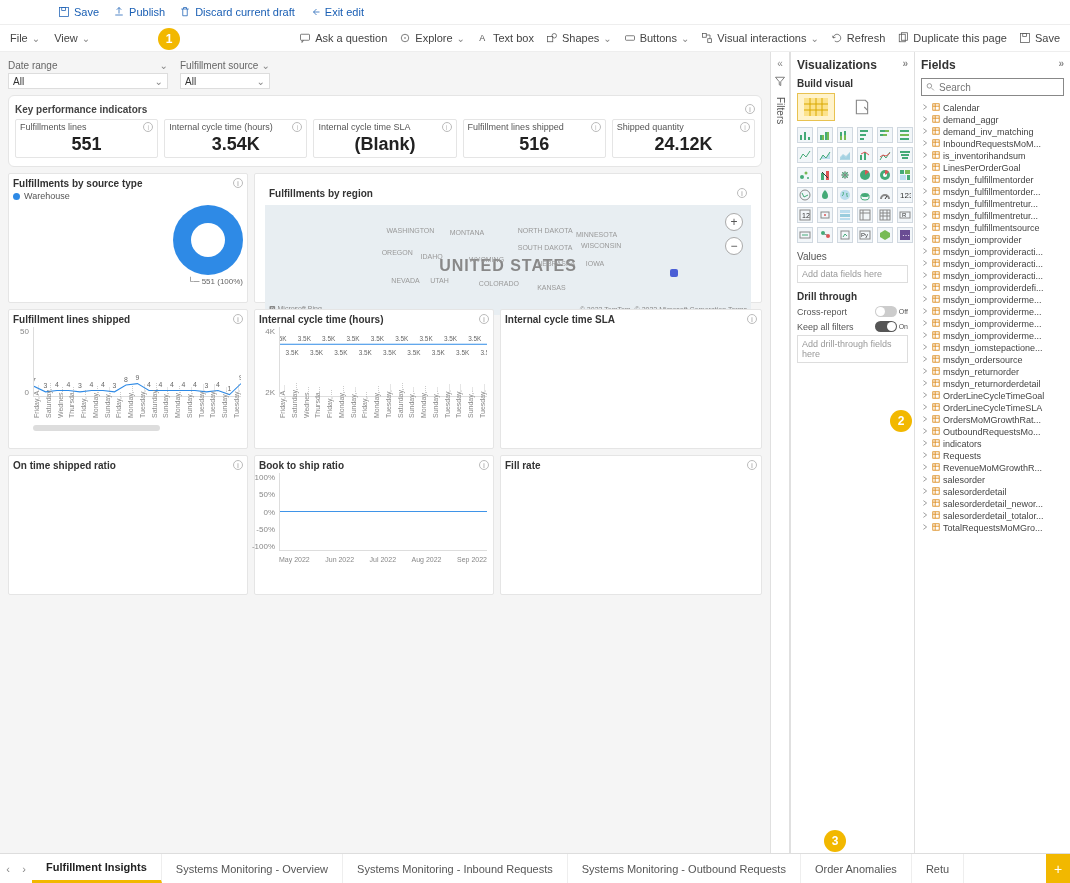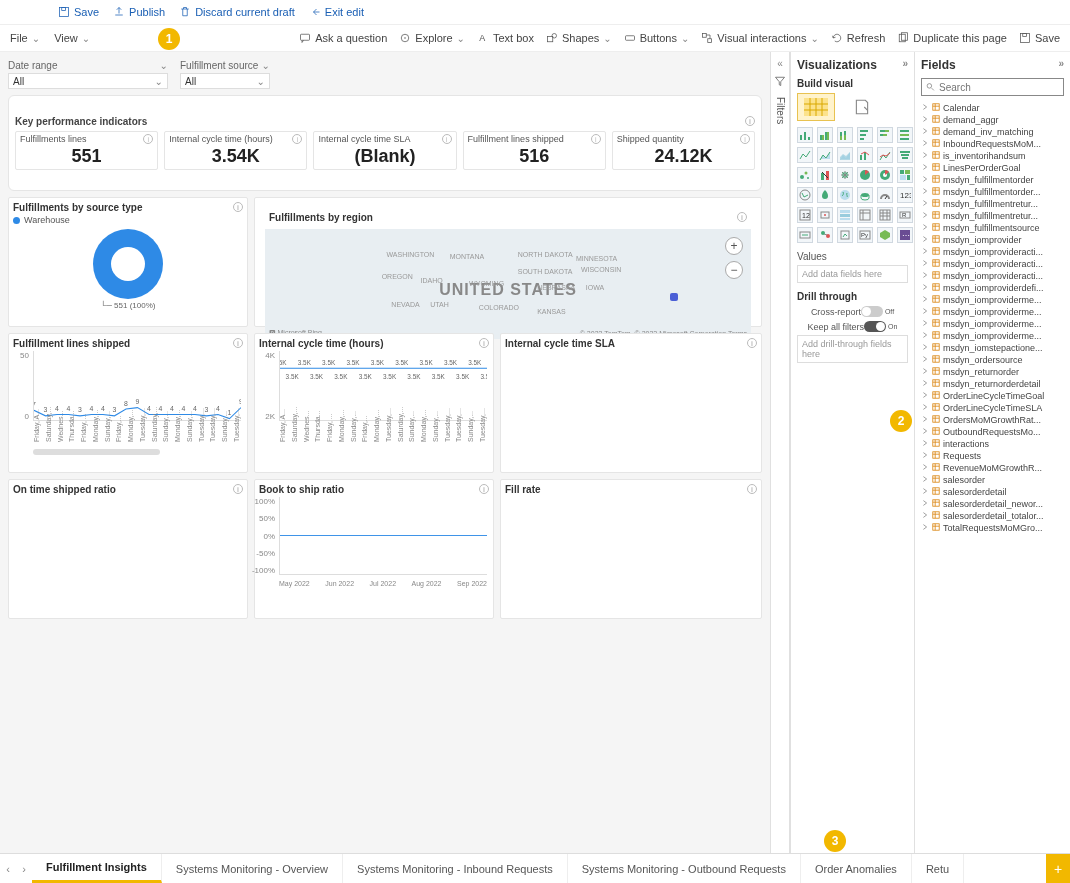--- a/index.html
+++ b/index.html
@@ -27,36 +27,36 @@
 
 .panel-header { display:flex; justify-content:space-between; font-size:12px; font-weight:600; color:#333; margin-bottom:6px;}
 
 
 .filter-row { display:flex; gap:12px; margin-bottom:6px;align-items:center; }
 .filter-group { width: 160px; }
 .filter-group .lbl { font-size: 10px; color: #666; display:flex; justify-content:space-between;}
 .filter-group .sel { border:1px solid #ddd; background:#fff; height:16px; font-size:10px; padding:0 4px; display:flex; align-items:center; justify-content:space-between; margin-top:2px;}
 
 
-.kpi-box { background:#fff; border:1px solid #e5e5e5; border-radius:6px; padding:20px 6px; margin-bottom:6px;}
+.kpi-box { background:#fff; border:1px solid #e5e5e5; border-radius:6px; padding:8px 6px; margin-bottom:6px;}
 .kpi-title-row { font-size:10px; font-weight:600; color:#444; margin-bottom:4px; display:flex; justify-content:space-between;}
 .kpi-cards { display:flex; gap:6px; }
 .kpi-card { flex:1; border:1px solid #e5e5e5; border-radius:2px; background:#fff; padding:2px 4px;}
 .kpi-card .t { font-size:9px; color:#555; display:flex; justify-content:space-between;}
 .kpi-card .v { font-size:18px; font-weight:600; text-align:center; margin-top:2px; color:#222;}
 
 
 .row2 { display:flex; gap:6px; margin-bottom:6px; }
 .row3 { display:flex; gap:6px; margin-bottom:6px; }
 .card { background:#fff; border:1px solid #e5e5e5; border-radius:2px; padding:4px; position:relative;}
 .card .hdr { font-size:10px; font-weight:600; color:#333; display:flex; justify-content:space-between; margin-bottom:2px;}
 .info-dot { width:10px;height:10px;border:1px solid #bbb;border-radius:50%;font-size:7px;line-height:9px;text-align:center;color:#bbb;}
 
 
-.donut-wrap{display:flex;flex-direction:column;align-items:center;}
+.donut-wrap{display:flex;flex-direction:column;align-items:flex-end;}
 .donut{width:70px;height:70px;border-radius:50%;background:conic-gradient(#2e8ae6 0 100%);position:relative;margin-top:4px;}
 .donut::after{content:"";position:absolute;inset:18px;background:#fff;border-radius:50%;}
 .legend-item{font-size:9px;color:#555;display:flex;align-items:center;gap:4px;}
 .legend-dot{width:7px;height:7px;border-radius:50%;background:#2e8ae6;}
 
 
 .map { flex:1; min-height:110px; background:#e8eef2; position:relative; font-size:9px; color:#aaa;}
 .map .label{position:absolute;left:50%;top:55%;transform:translate(-50%,-50%);font-size:16px;color:#888;letter-spacing:1px;font-weight:bold;}
 .map .zoom{position:absolute;right:8px;top:8px;display:flex;flex-direction:column;gap:6px;}
 .map .zbtn{width:18px;height:18px;border-radius:50%;background:#fff;border:1px solid #aaa;display:flex;align-items:center;justify-content:center;font-size:12px;color:#555;cursor:pointer;}
@@ -74,21 +74,21 @@
 
 .viz-icons{display:grid;grid-template-columns:repeat(6,16px);gap:4px;margin:6px 0;}
 .viz-icons .vi{width:16px;height:16px;border:1px solid #d0d8e0;background:#f2f6f9;cursor:pointer;display:flex;align-items:center;justify-content:center;}
 .viz-icons .vi svg{width:12px;height:12px;}
 .viz-section{font-size:10px;color:#555;margin-top:8px;}
 .viz-drop{border:1px solid #ddd;padding:3px 4px;font-size:9px;color:#999;margin-top:3px;background:#fff;}
 .toggle{width:22px;height:11px;border-radius:6px;background:#ccc;position:relative;display:inline-block;vertical-align:middle;}
 .toggle.on{background:#555;}
 .toggle .knob{width:9px;height:9px;border-radius:50%;background:#fff;position:absolute;top:1px;left:1px;}
 .toggle.on .knob{left:12px;}
-.toggle-row{display:flex;justify-content:center;align-items:center;margin-top:4px;font-size:9px;}
+.toggle-row{display:flex;justify-content:space-between;align-items:center;margin-top:4px;font-size:9px;}
 
 
 .search-box{width:100%;border:1px solid #888;height:18px;font-size:10px;padding:0 4px;margin-bottom:6px;display:flex;align-items:center;gap:4px;}
 .search-box input{border:none;outline:none;width:100%;font-size:10px;}
 .field-item{display:flex;align-items:flex-start;gap:3px;font-size:9px;color:#444;padding:1px 0;cursor:pointer;white-space:nowrap;overflow:hidden;text-overflow:ellipsis;}
 .field-item svg{width:8px;height:8px;flex-shrink:0;}
 
 
 .tabs{position:absolute;bottom:0;left:0;right:0;height:30px;border-top:1px solid #ddd;background:#fff;display:flex;align-items:stretch;font-size:11px;}
 .tabs .nav{width:16px;display:flex;align-items:center;justify-content:center;color:#888;cursor:pointer;}
@@ -1113,21 +1113,21 @@
         </div>
         <div class="field-item">
           <svg viewBox="0 0 10 10">
             <path d="M3 2l4 3-4 3" fill="none" stroke="#888"></path>
           </svg>
           <svg viewBox="0 0 10 10">
             <rect x="1" y="1" width="8" height="8" fill="none" stroke="#d9830b"></rect>
             <line x1="1" y1="4" x2="9" y2="4" stroke="#d9830b"></line>
             <line x1="4" y1="1" x2="4" y2="9" stroke="#d9830b"></line>
           </svg>
-          <span>interactions</span>
+          <span>indicators</span>
         </div>
         <div class="field-item">
           <svg viewBox="0 0 10 10">
             <path d="M3 2l4 3-4 3" fill="none" stroke="#888"></path>
           </svg>
           <svg viewBox="0 0 10 10">
             <rect x="1" y="1" width="8" height="8" fill="none" stroke="#d9830b"></rect>
             <line x1="1" y1="4" x2="9" y2="4" stroke="#d9830b"></line>
             <line x1="4" y1="1" x2="4" y2="9" stroke="#d9830b"></line>
           </svg>

